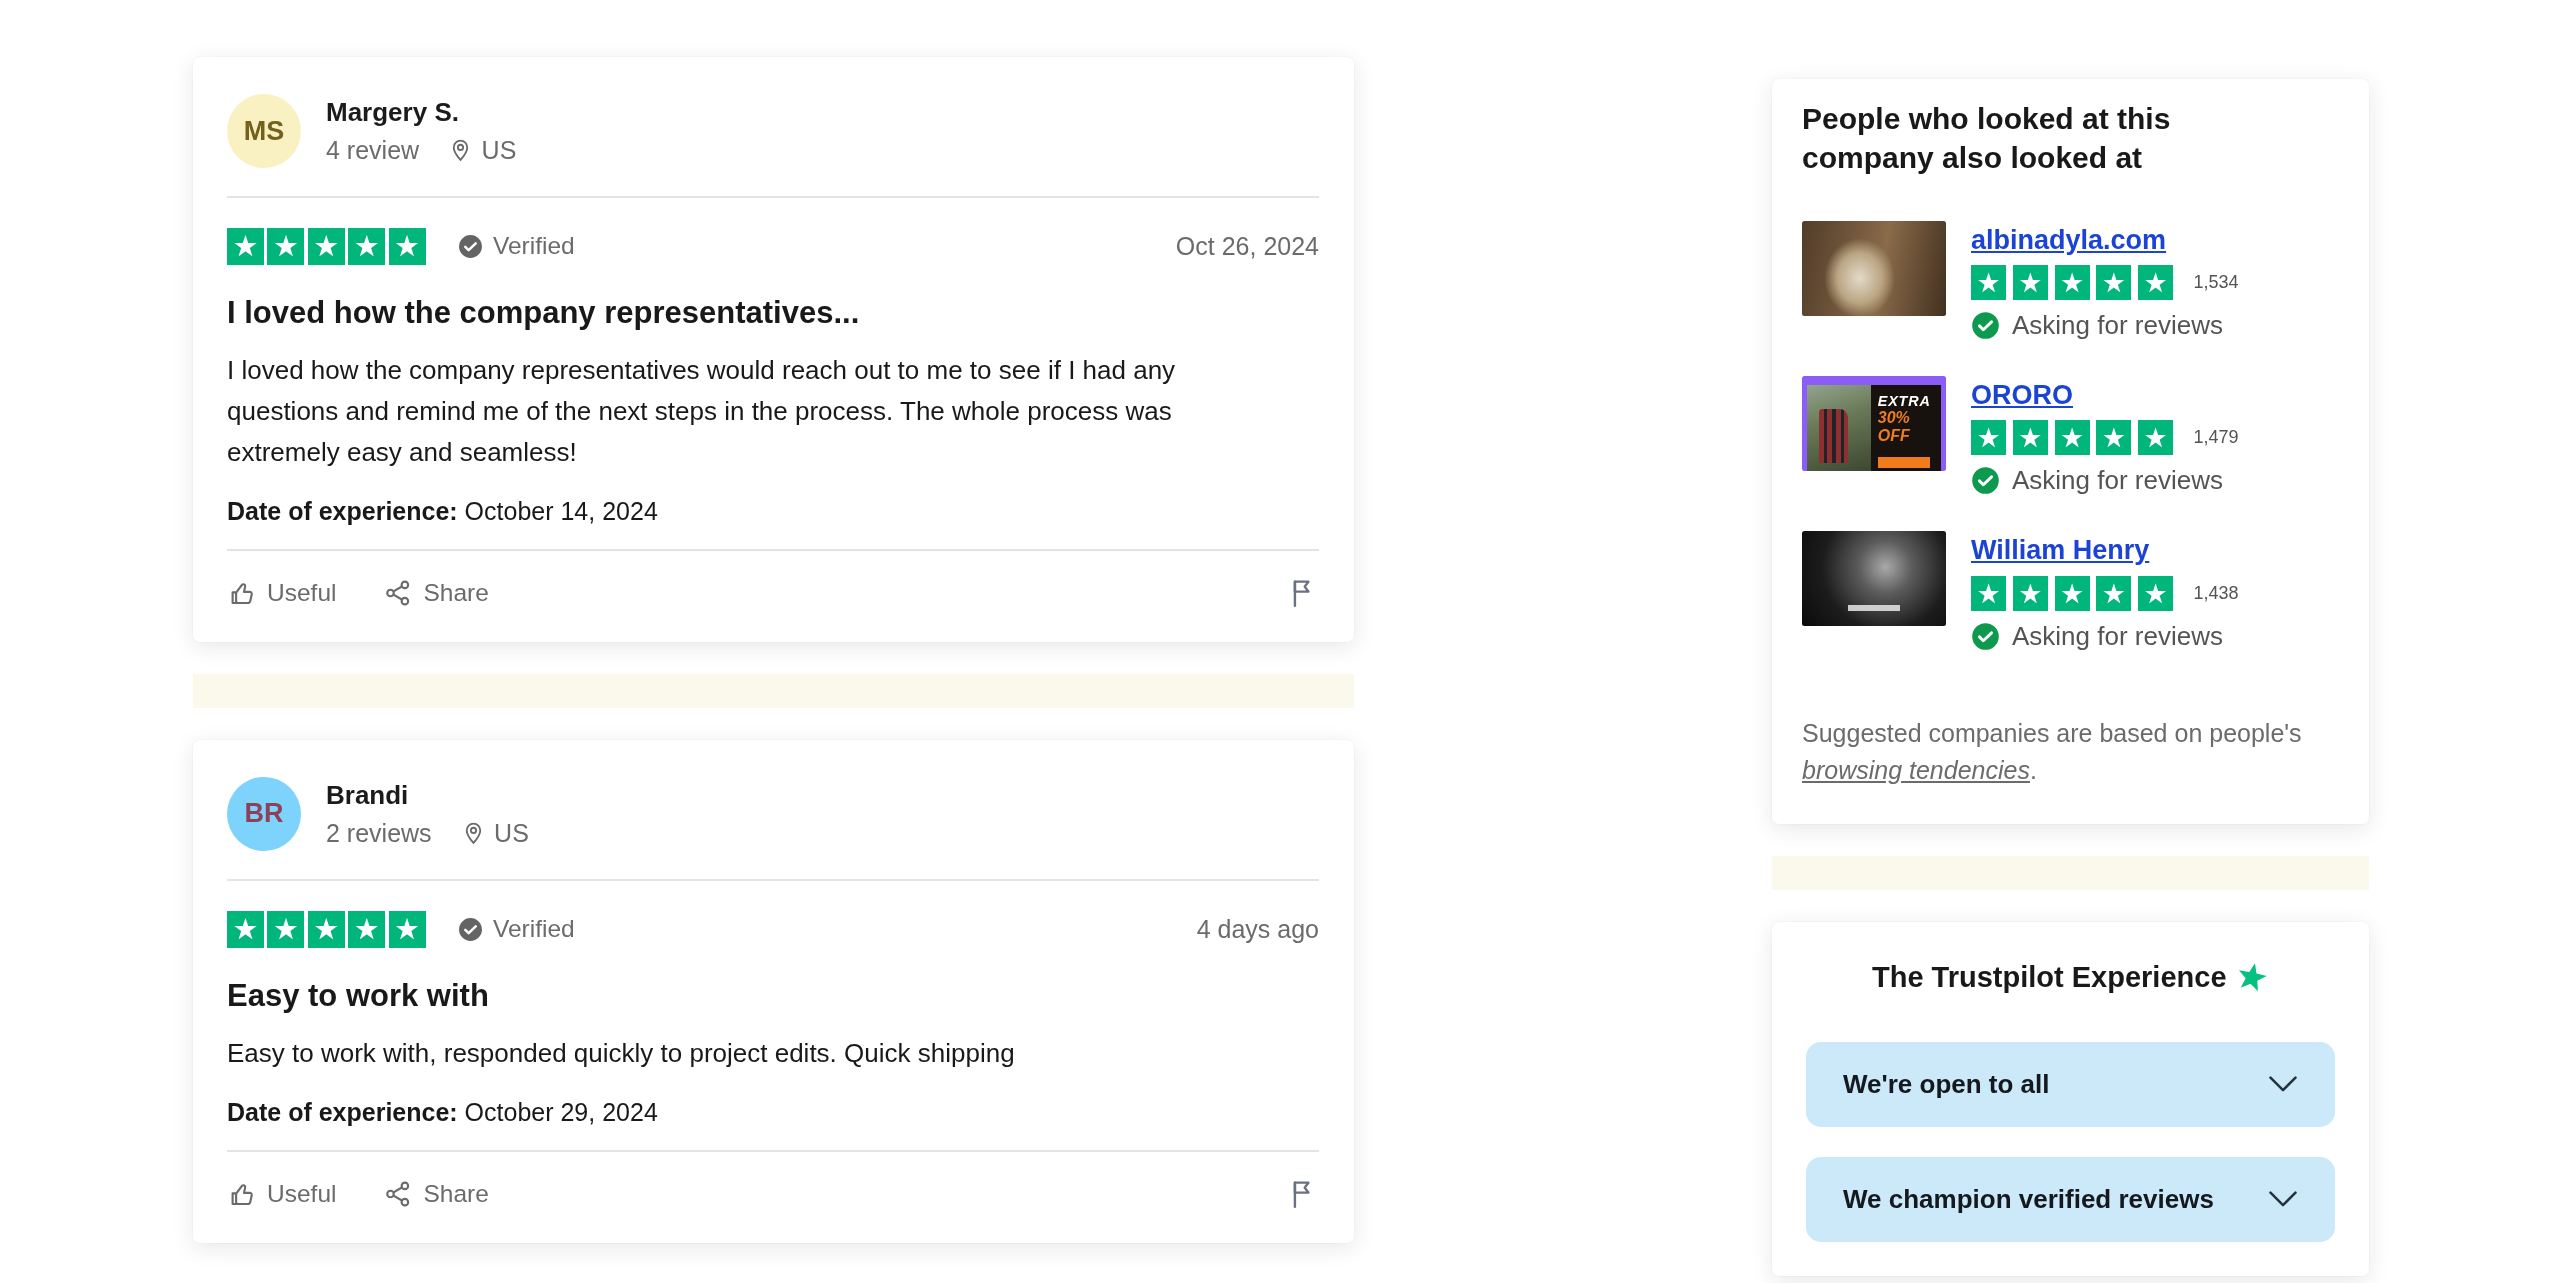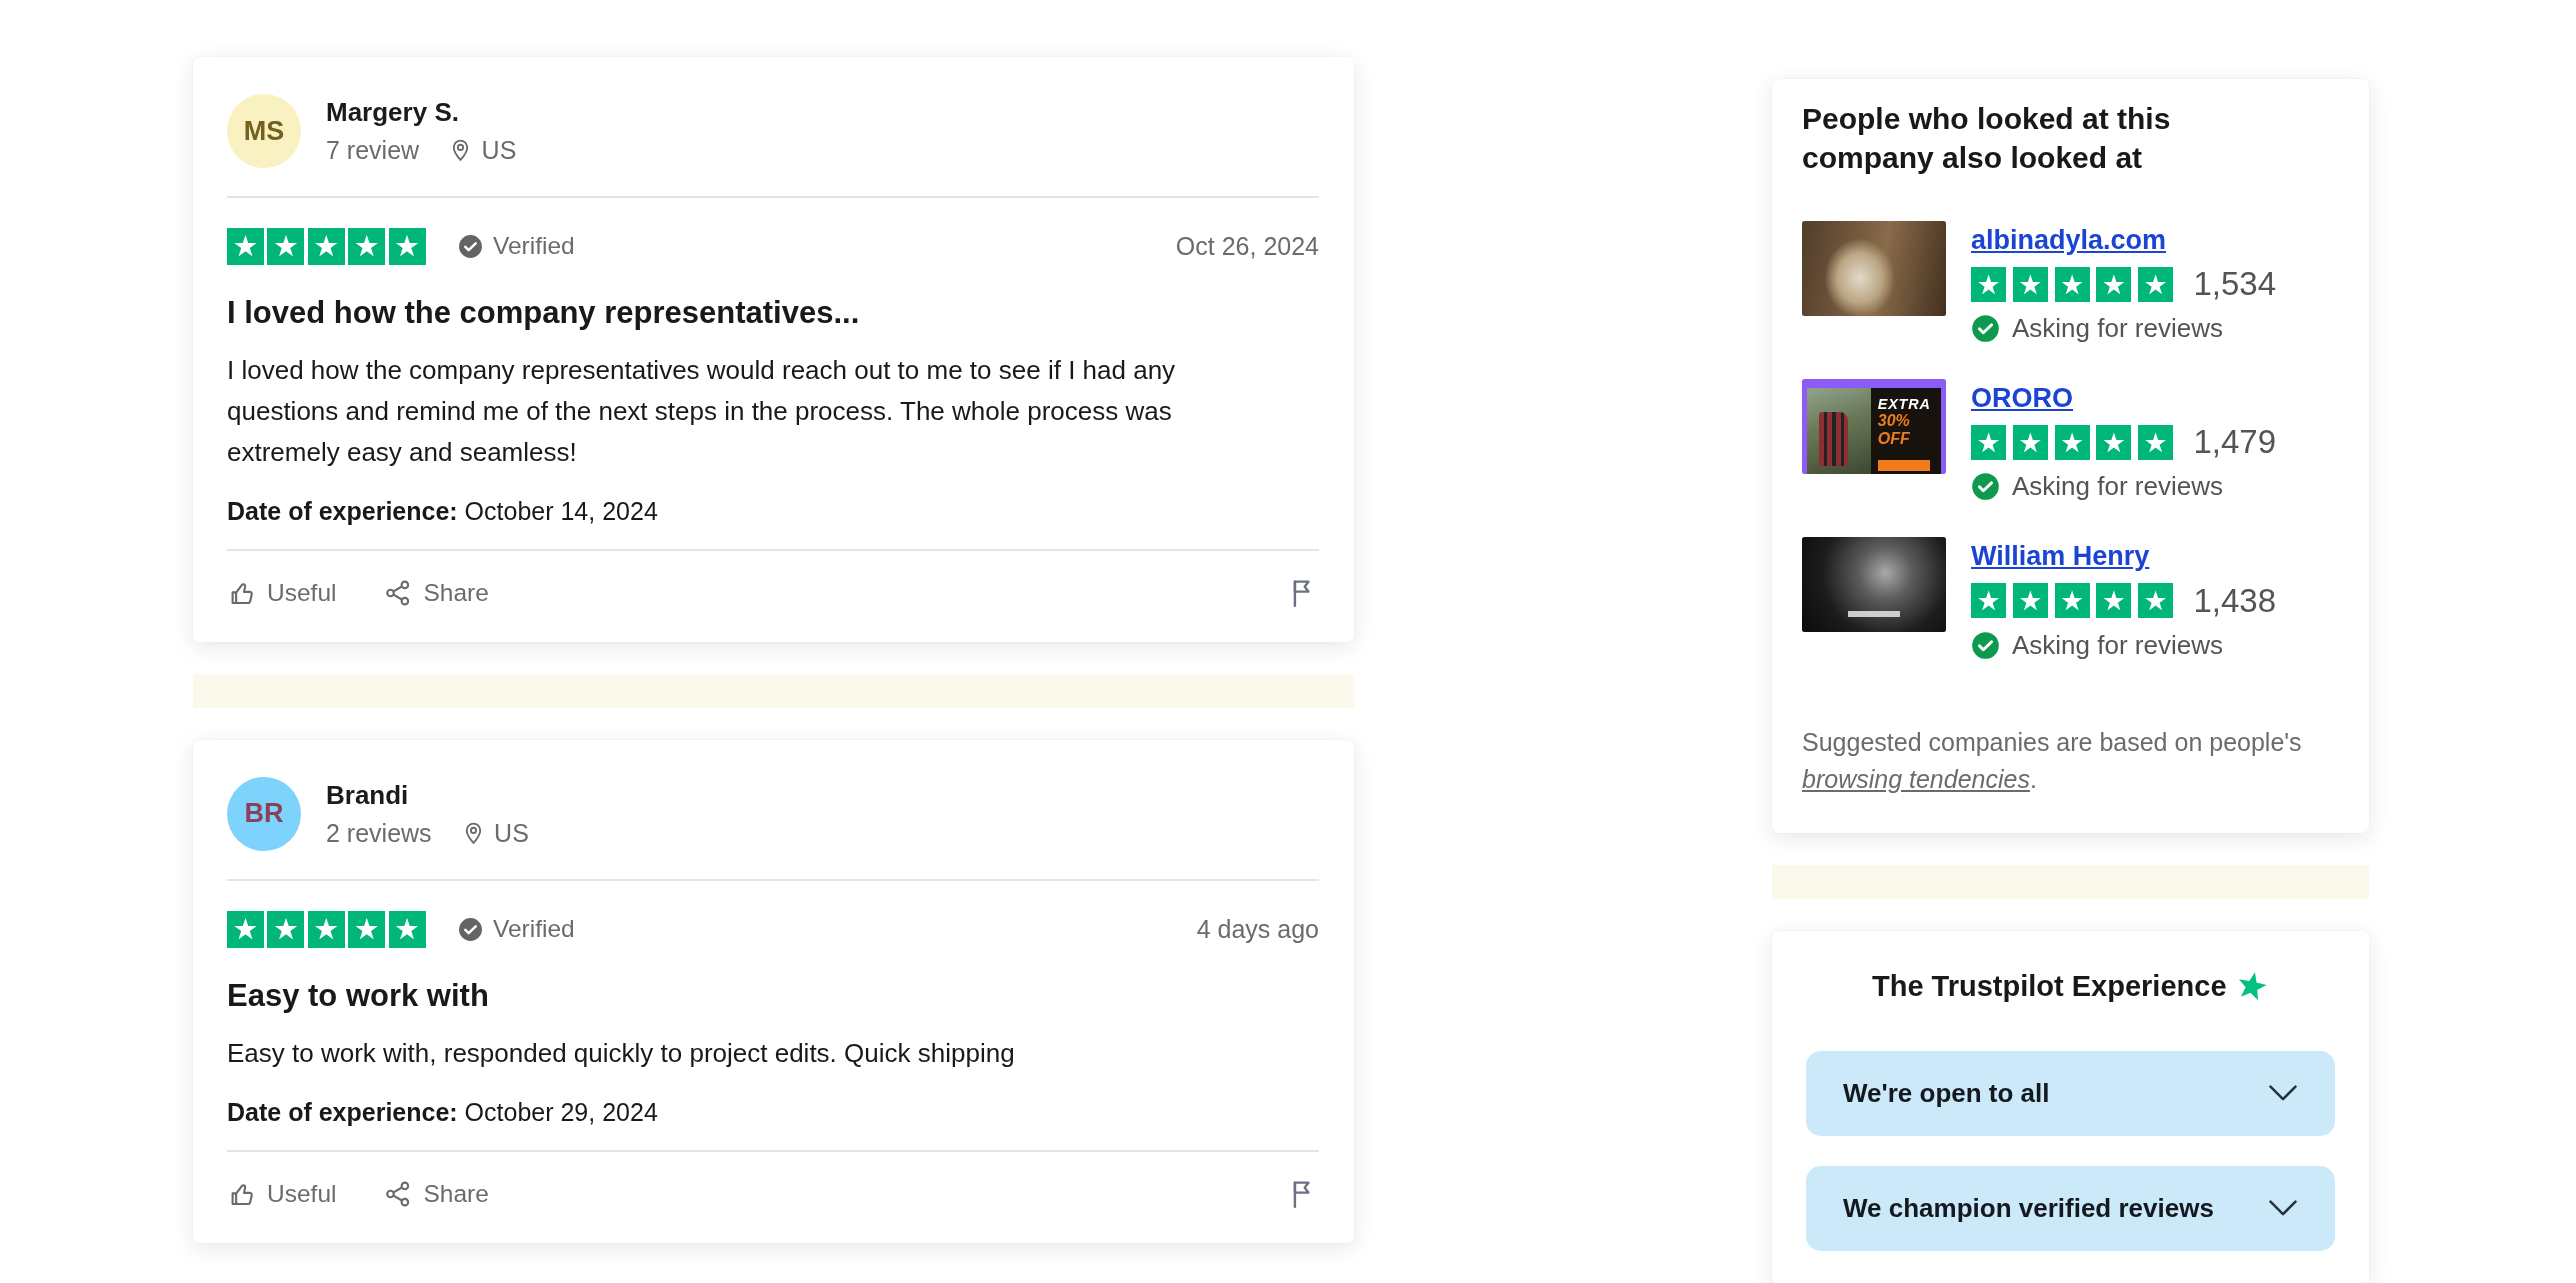--- a/index.html
+++ b/index.html
@@ -67,21 +67,21 @@
   .ororo-panel { flex:1; background:#17120d; color:#fff; padding:8.5px 5px 3.4px 6.8px; }
   .ororo-extra { font-size:14.4px; font-weight:bold; letter-spacing:0.8px; }
   .ororo-off   { font-size:16px; font-weight:bold; color:#f07c1b; margin-top:0; }
   .ororo-btn   { margin-top:12px; width:52px; height:11px; background:#f07c1b; }
   .thumb-wh { background:
       radial-gradient(circle at 58% 38%, #a9a9a9 0%, #5c5c5c 26%, #1c1c1c 62%, #0a0a0a 100%); }
   .wh-bar { position:absolute; left:32%; bottom:16%; width:36%; height:7%; background:#e8e8e8; opacity:.85; }
   .company-info { margin-left:25px; padding-top:1.7px; }
   .company-link { font-size:27px; font-weight:bold; color:#1b44d4; text-decoration:underline; line-height:34px; cursor:pointer; }
   .company-stars { display:flex; align-items:center; margin-top:8.5px; }
-  .company-count { margin-left:13.5px; font-size:33px; color:#545454; }
+  .company-count { margin-left:13.5px; font-size:18px; color:#545454; }
   .company-status { display:flex; align-items:center; margin-top:10px; }
   .company-status span { margin-left:12px; font-size:26px; color:#545454; }
   .footnote { margin-top:63px; font-size:25px; line-height:37px; color:#6b6b6b; max-width:516px; }
   .footnote u { cursor:pointer;font-style:italic; }
 
   
   .exp-card { padding:37px 34px 34px 34px; }
   .exp-title { display:flex; align-items:center; justify-content:center; height:37px;
                font-size:29px; font-weight:bold; color:#191919; }
   .exp-title svg { margin-left:8.5px; }
@@ -96,21 +96,21 @@
 <body>
 
 <div id="reviews-col" class="col">
 
   <div class="card review-card">
     <div class="rev-header">
       <div class="avatar ms">MS</div>
       <div class="rev-id">
         <div class="rev-name">Margery S.</div>
         <div class="rev-meta">
-          <span>7 review</span>
+          <span>4 review</span>
           <span class="pin">
             <svg width="25" height="25" viewBox="0 0 24 24">
                 <path d="M12 2.5C8.4 2.5 5.5 5.4 5.5 9c0 4.6 6.5 12 6.5 12s6.5-7.4 6.5-12c0-3.6-2.9-6.5-6.5-6.5z" fill="none" stroke="#6b6b6b" stroke-width="1.8"></path>
                 <circle cx="12" cy="9" r="2.5" fill="none" stroke="#6b6b6b" stroke-width="1.8"></circle>
               </svg>
           </span>
           <span>US</span>
         </div>
       </div>
     </div>

